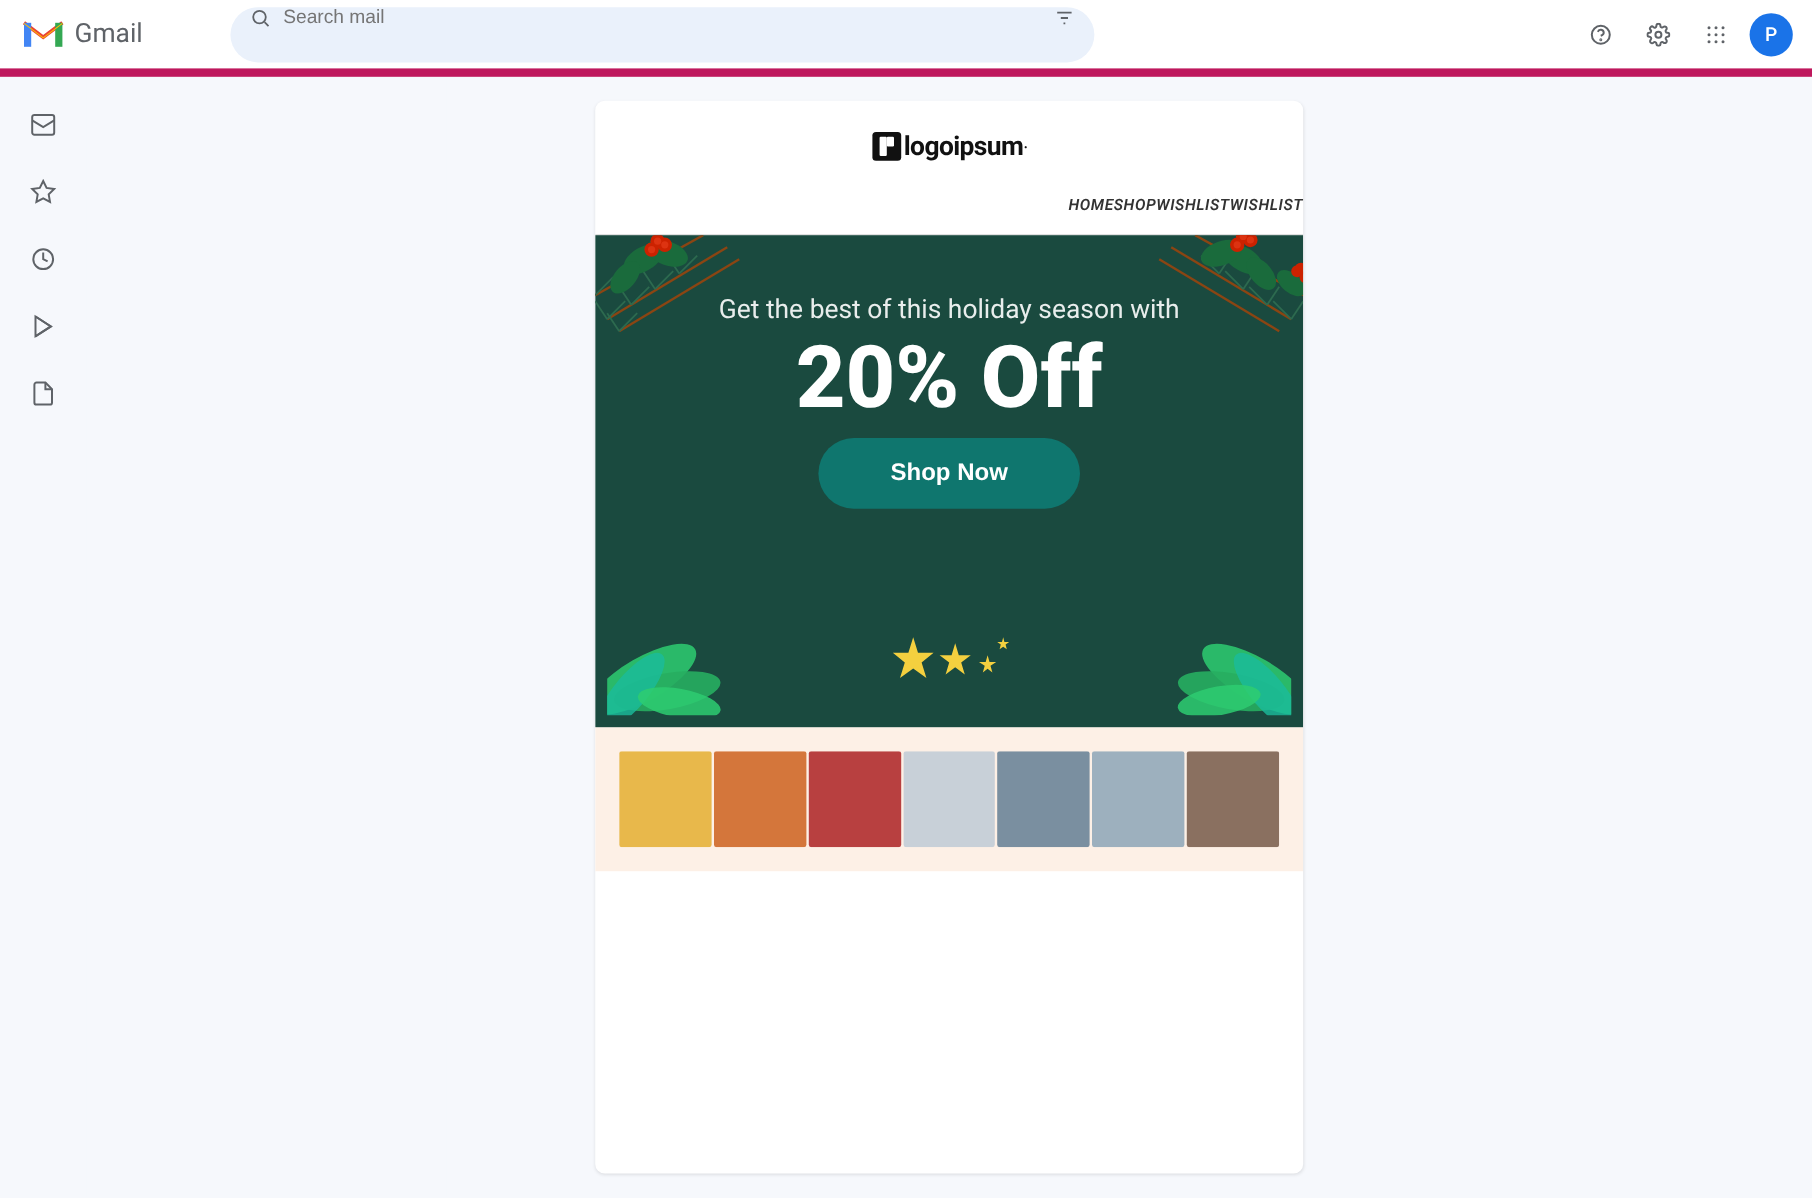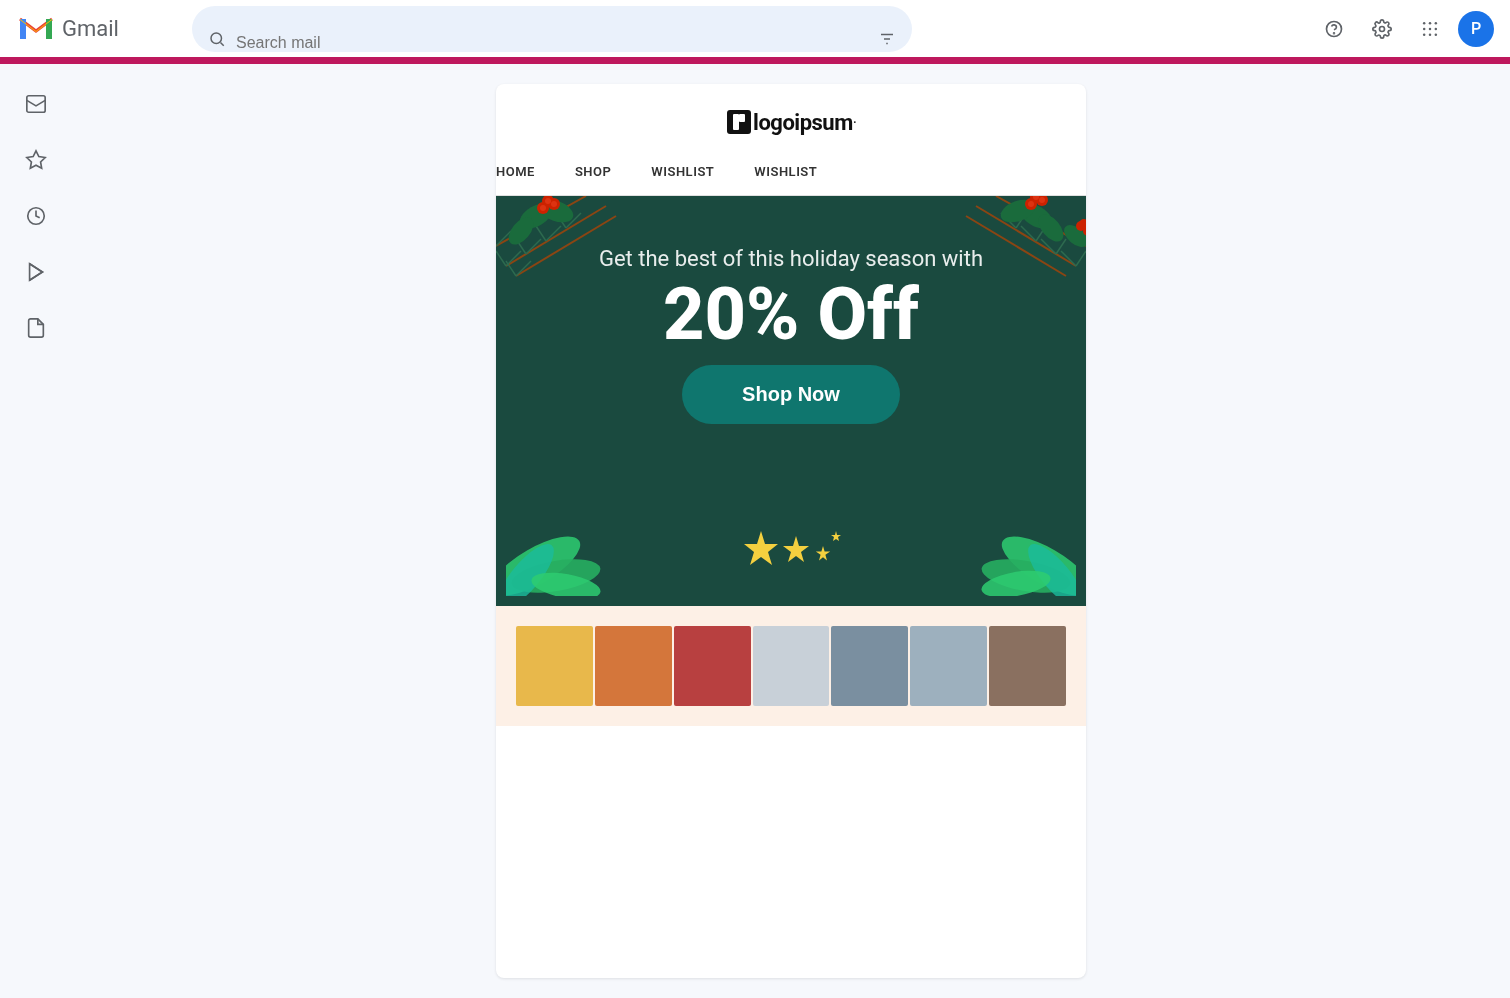--- a/index.html
+++ b/index.html
@@ -38,21 +38,21 @@
       width: 40px;
       height: 40px;
     }
     .search-bar {
       flex: 1;
       max-width: 720px;
       background: #eaf1fb;
       border-radius: 24px;
       height: 46px;
       display: flex;
-      align-items: flex-end;
+      align-items: flex-start;
       padding: 0 16px;
       gap: 10px;
     }
     .search-input {
       border: none;
       background: transparent;
       font-size: 16px;
       color: #202124;
       outline: none;
       flex: 1;
@@ -172,23 +172,23 @@
       font-size: 22px;
       font-weight: 700;
       color: #111;
       letter-spacing: -0.5px;
     }
     .logo-dot {
       color: #111;
     }
     .nav-links {
       display: flex;
-      justify-content: flex-start;
-      gap: 40px;
+      justify-content: flex-end;
       padding: 12px 0 0;
+      font-style: italic;
     }
     .nav-link {
       font-size: 13px;
       font-weight: 600;
       color: #333;
       letter-spacing: 0.5px;
       cursor: pointer;
       text-decoration: none;
     }
 

